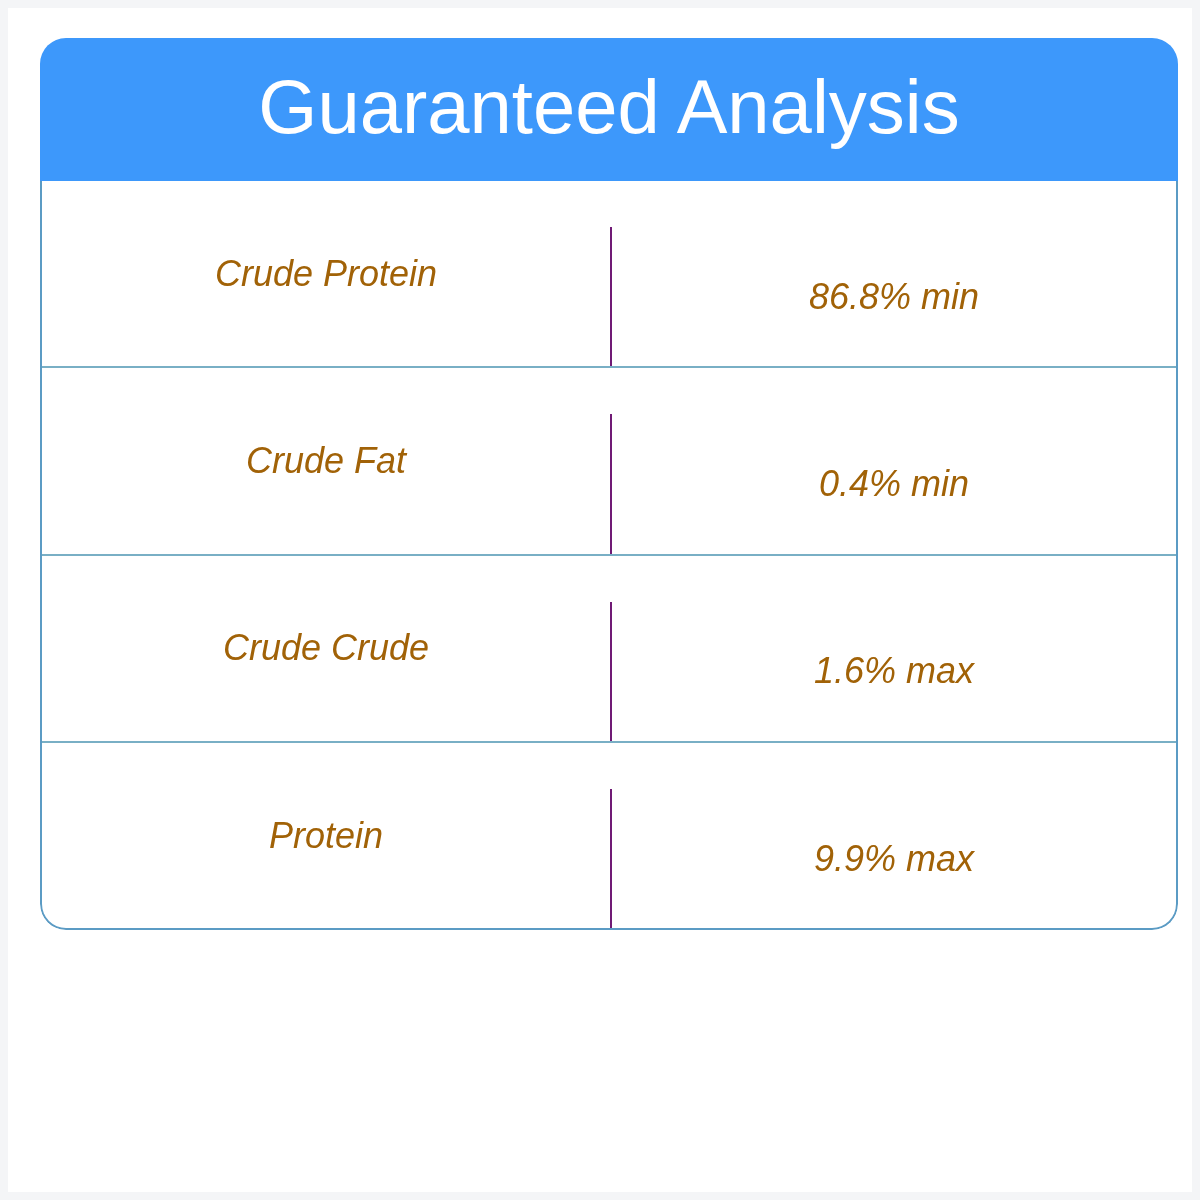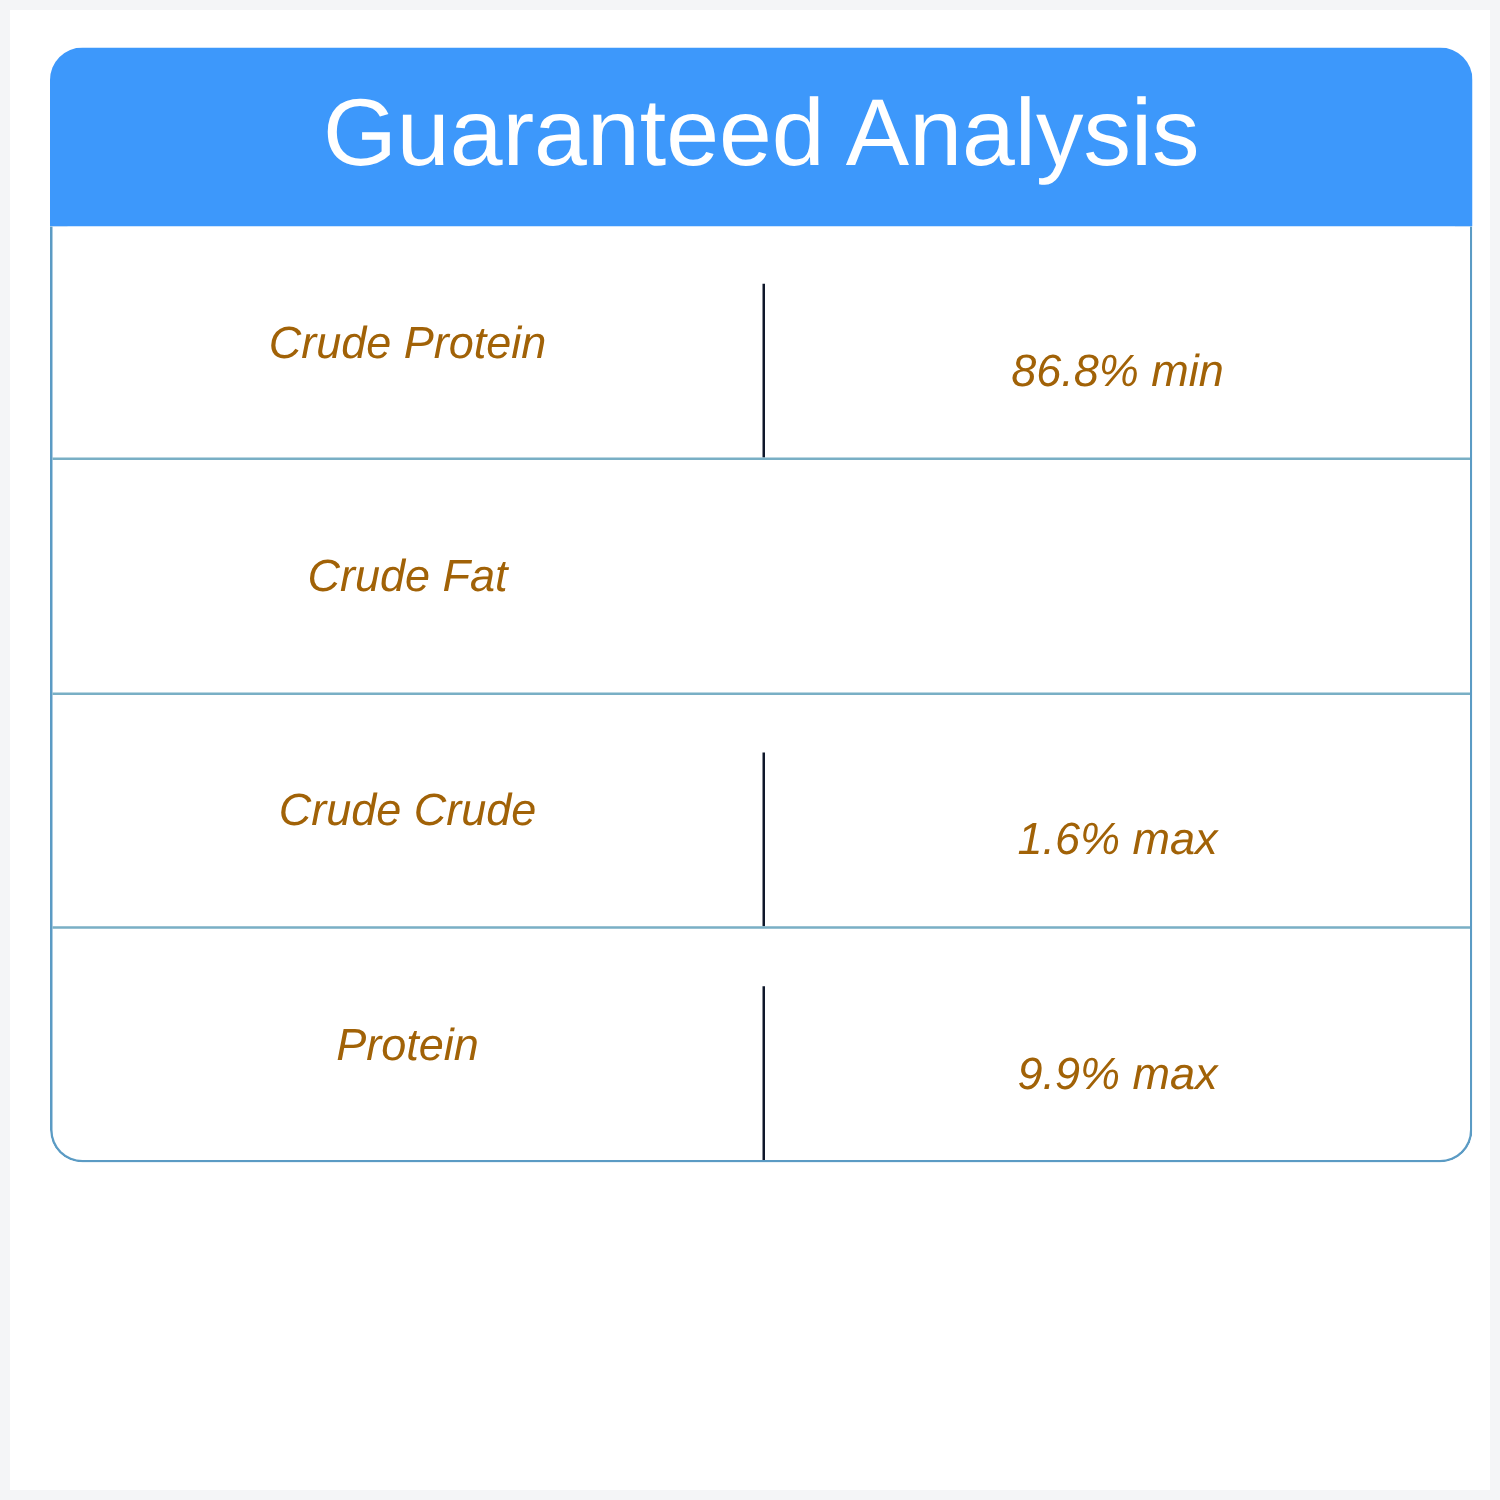--- a/index.html
+++ b/index.html
@@ -96,21 +96,21 @@
     justify-content: center;
     box-sizing: border-box;
     min-width: 0;
   }
   .cell-label {
     width: 568px;
     flex: 0 0 568px;
   }
   .cell-value {
     flex: 1 1 auto;
-    border-left: 2px solid #0f172a;
+    border-left: 2px solid #701a75;
     margin-top: 46px;
   }
   .cell-text {
     font-size: 36px;
     color: #a16207;
     font-weight: 400;
     line-height: 1.1;
     white-space: nowrap;
     font-style: italic;
   }
@@ -134,20 +134,23 @@
         </div>
         <div class="cell cell-value">
           <span class="cell-text">86.8% min</span>
         </div>
       </div>
 
       <div class="table-row">
         <div class="cell cell-label">
           <span class="cell-text">Crude Fat</span>
         </div>
+        <div class="cell cell-value">
+          <span class="cell-text">0.4% min</span>
+        </div>
       </div>
 
       <div class="table-row">
         <div class="cell cell-label">
           <span class="cell-text">Crude Crude</span>
         </div>
         <div class="cell cell-value">
           <span class="cell-text">1.6% max</span>
         </div>
       </div>

